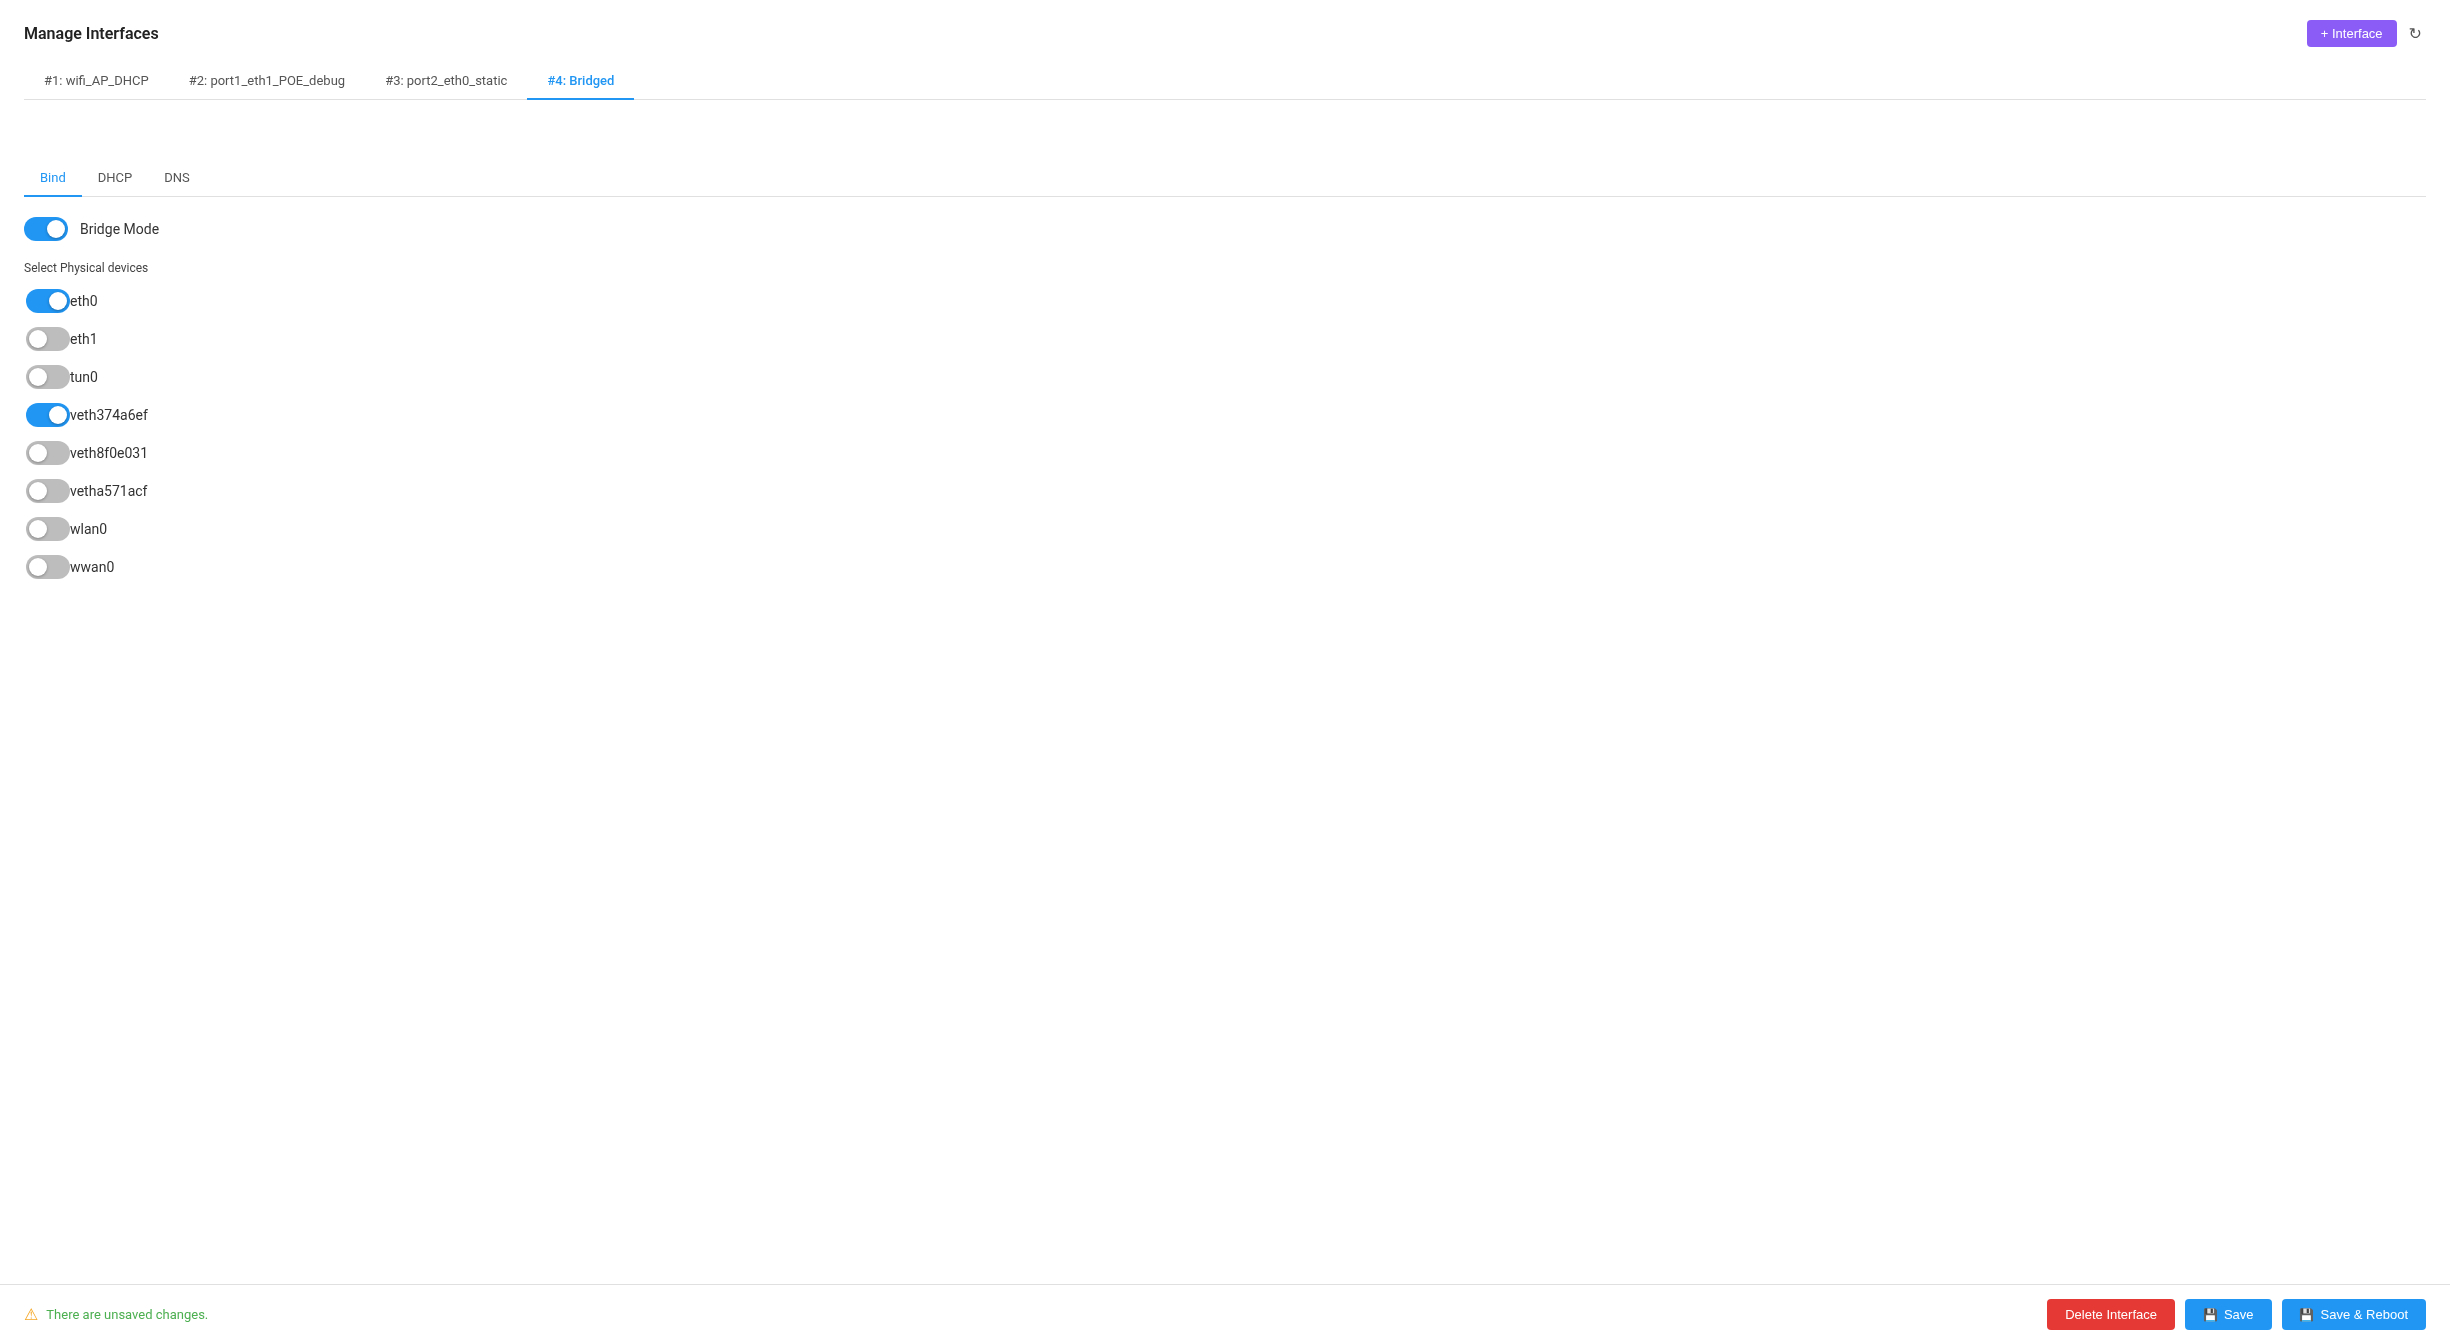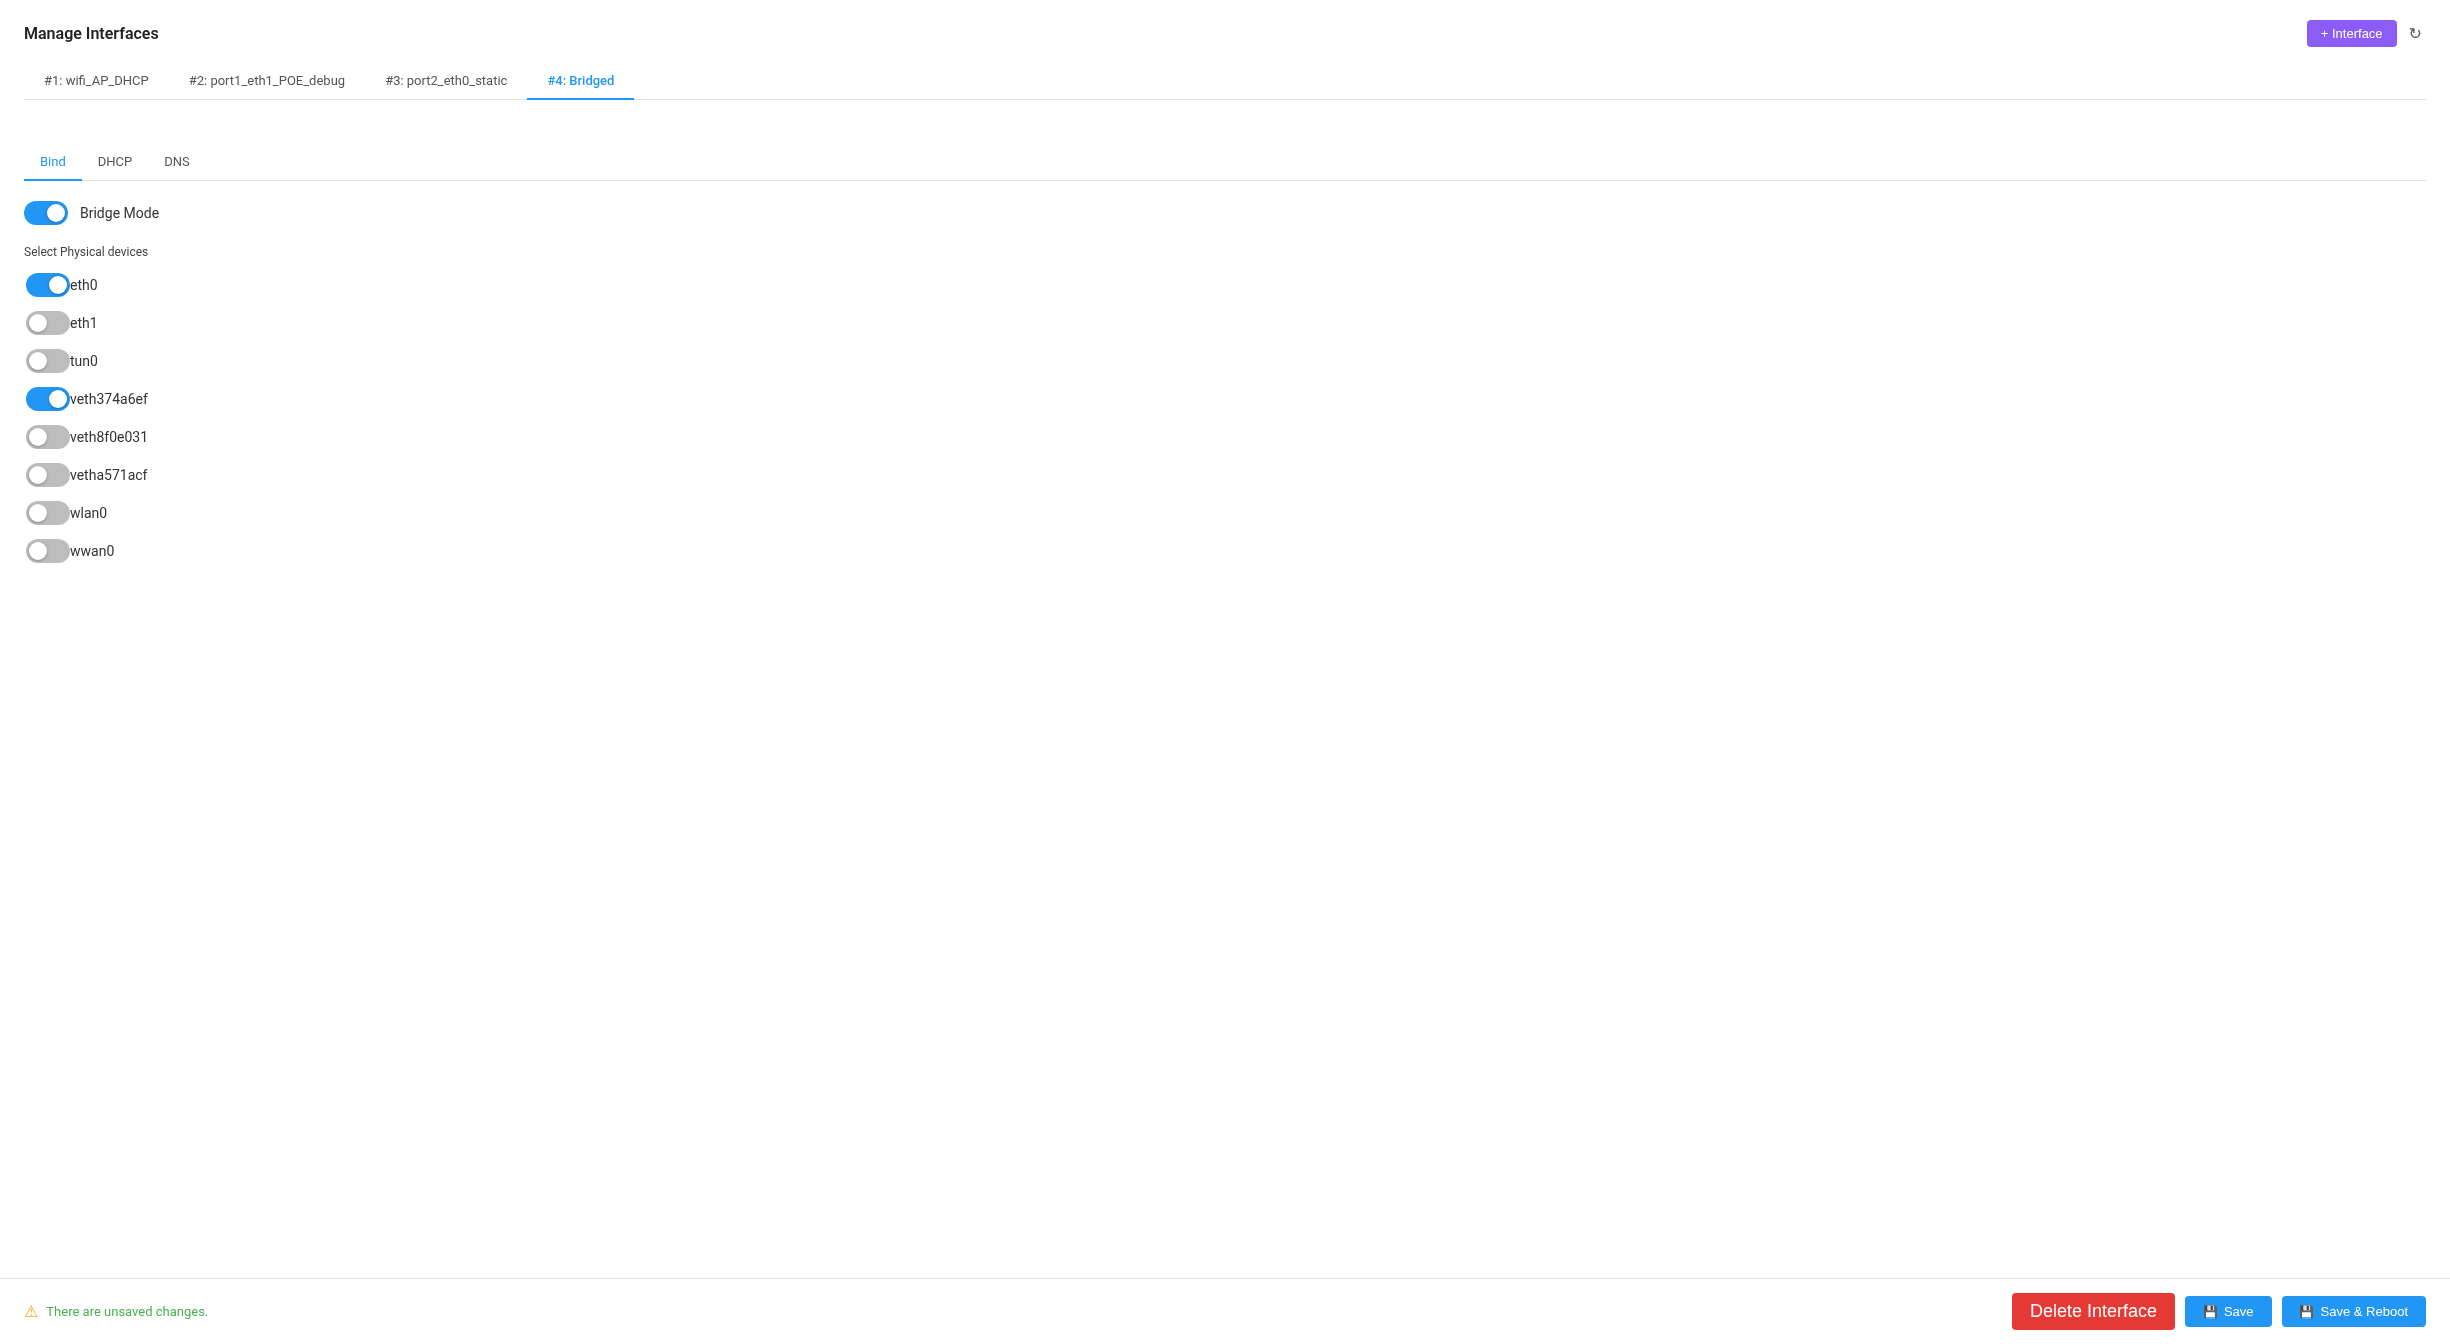--- a/index.html
+++ b/index.html
@@ -46,21 +46,21 @@
       background: none;
       border: none;
       cursor: pointer;
       color: #555;
       font-size: 16px;
       padding: 4px;
     }
     .tabs-bar {
       display: flex;
       border-bottom: 1px solid #e0e0e0;
-      margin-bottom: 0;
+      margin-bottom: 16px;
     }
     .tab-item {
       padding: 10px 20px;
       font-size: 13px;
       color: #555;
       cursor: pointer;
       border-bottom: 2px solid transparent;
       margin-bottom: -1px;
       white-space: nowrap;
     }
@@ -214,21 +214,21 @@
       display: flex;
       gap: 10px;
       align-items: center;
     }
     .btn-delete {
       background: #e53935;
       color: #fff;
       border: none;
       border-radius: 4px;
       padding: 8px 18px;
-      font-size: 18px;
+      font-size: 13px;
       cursor: pointer;
     }
     .btn-save {
       background: #2196f3;
       color: #fff;
       border: none;
       border-radius: 4px;
       padding: 8px 18px;
       font-size: 13px;
       cursor: pointer;

